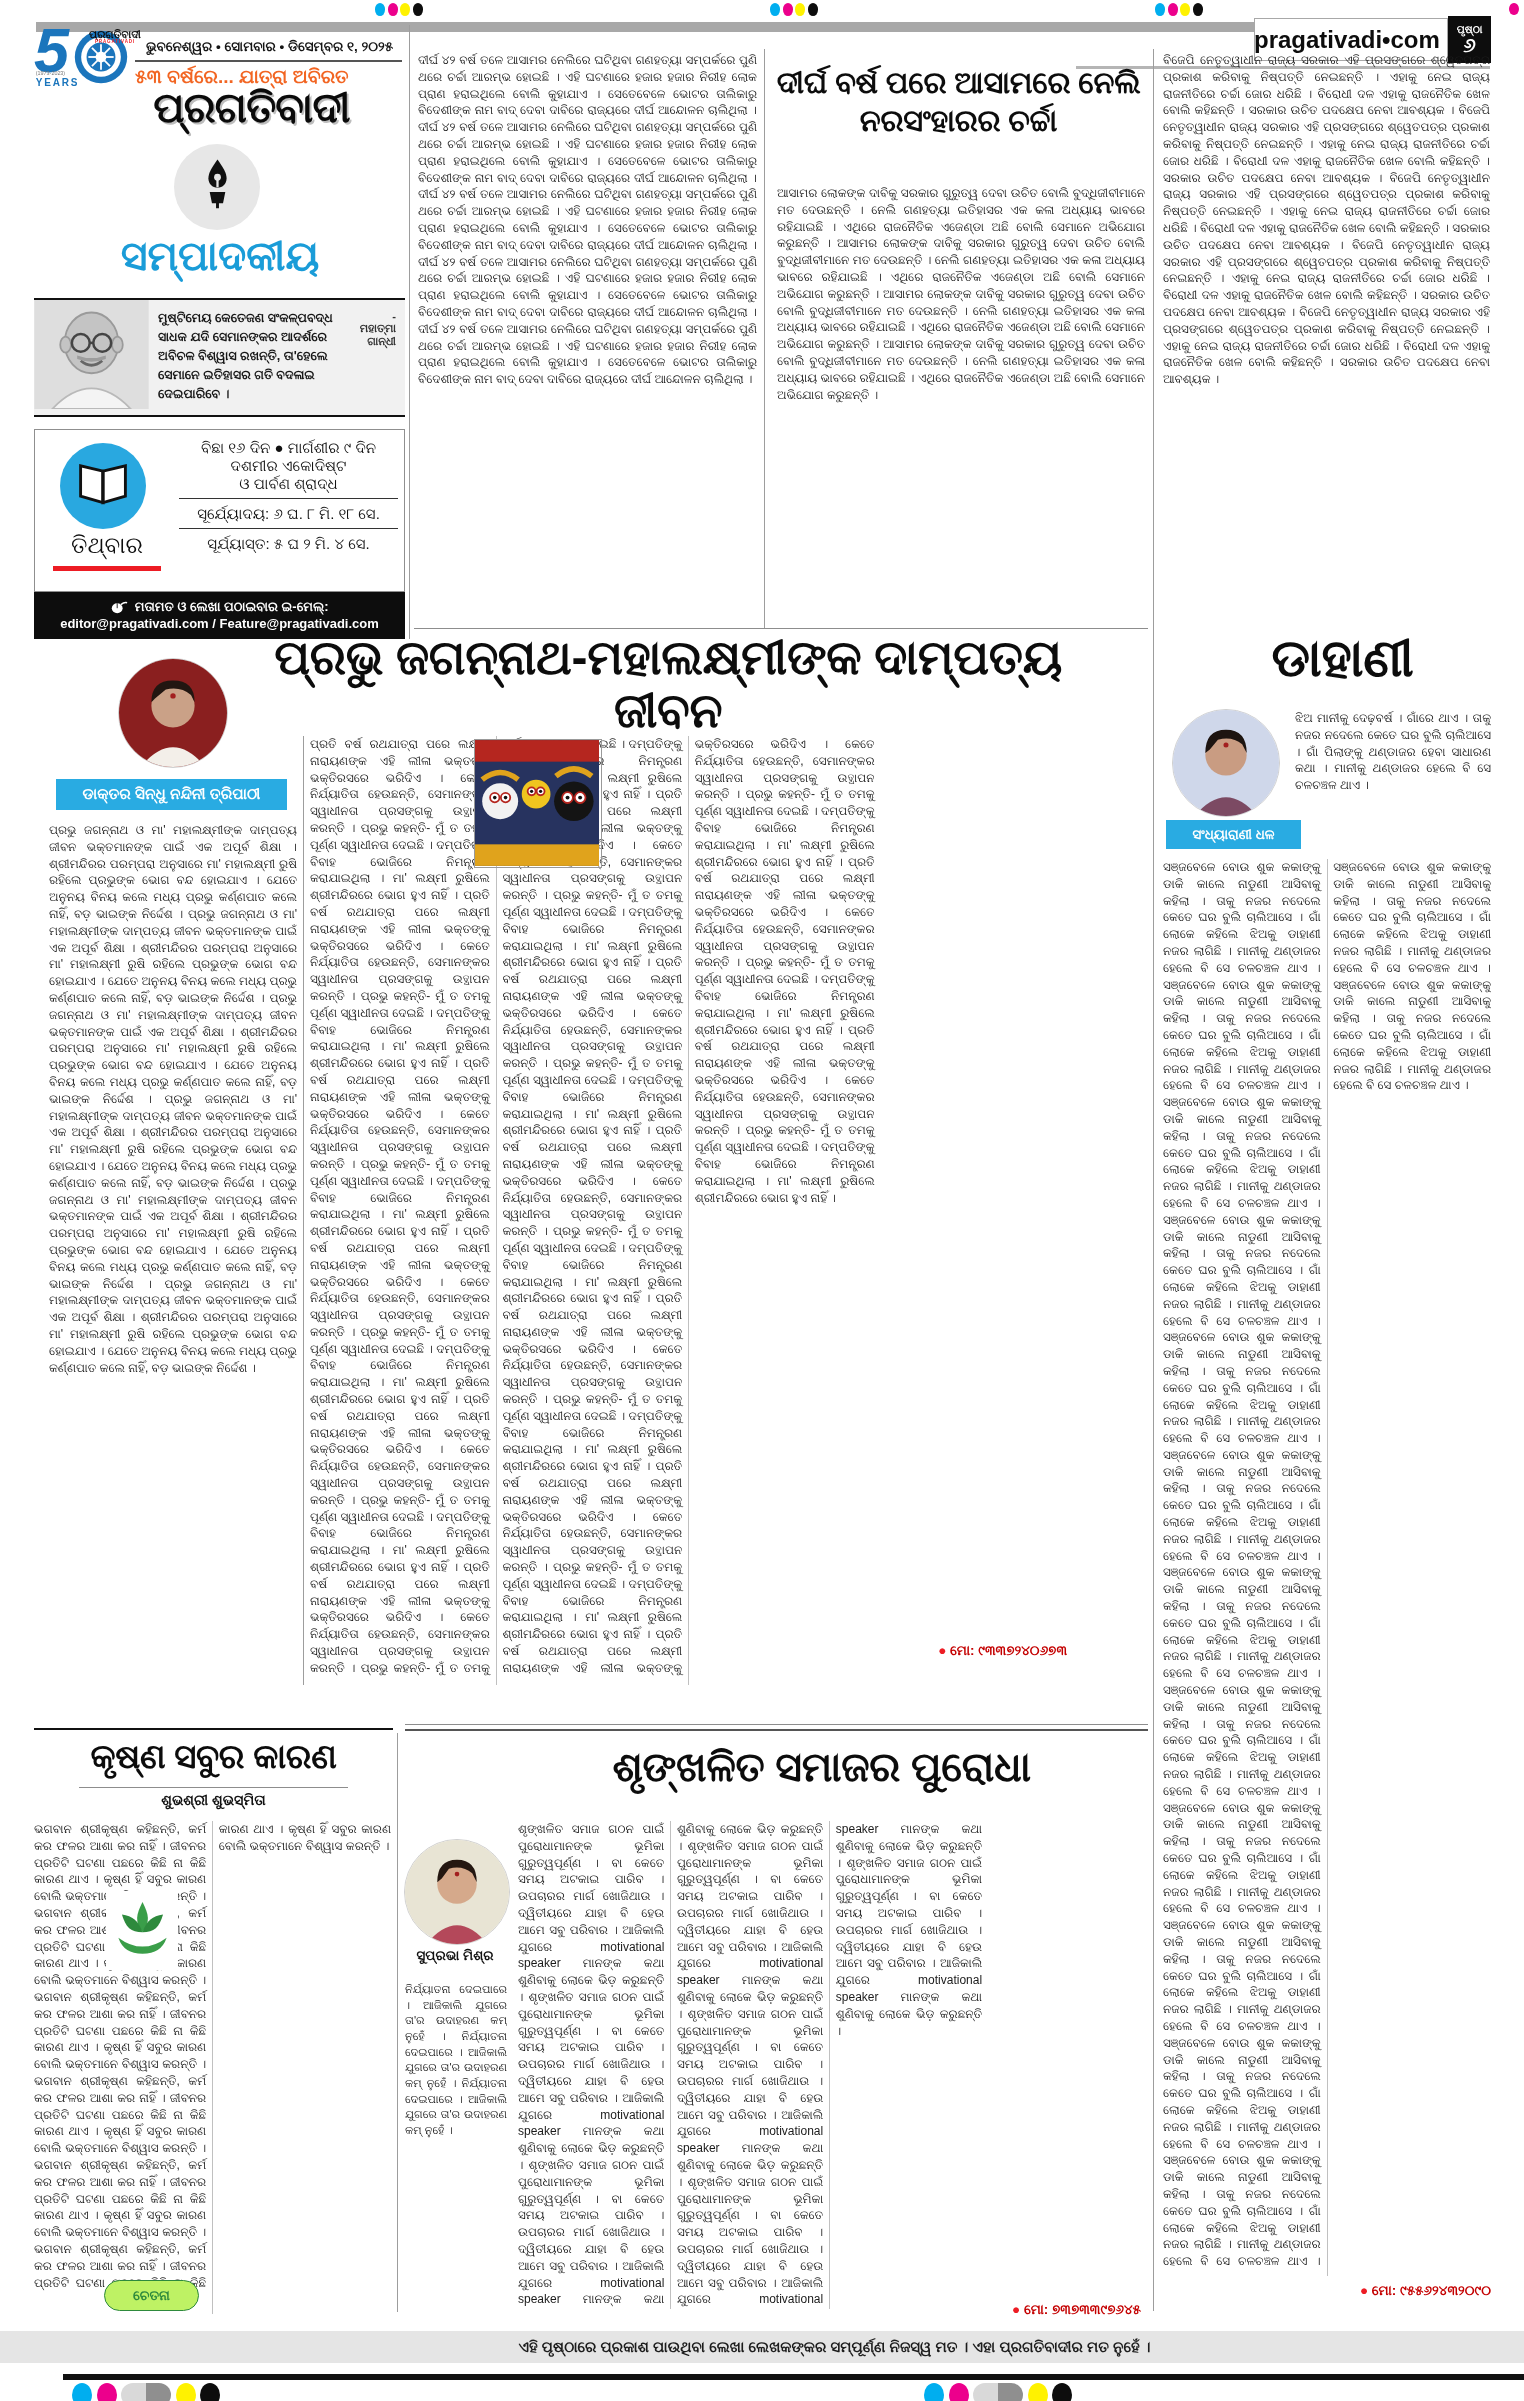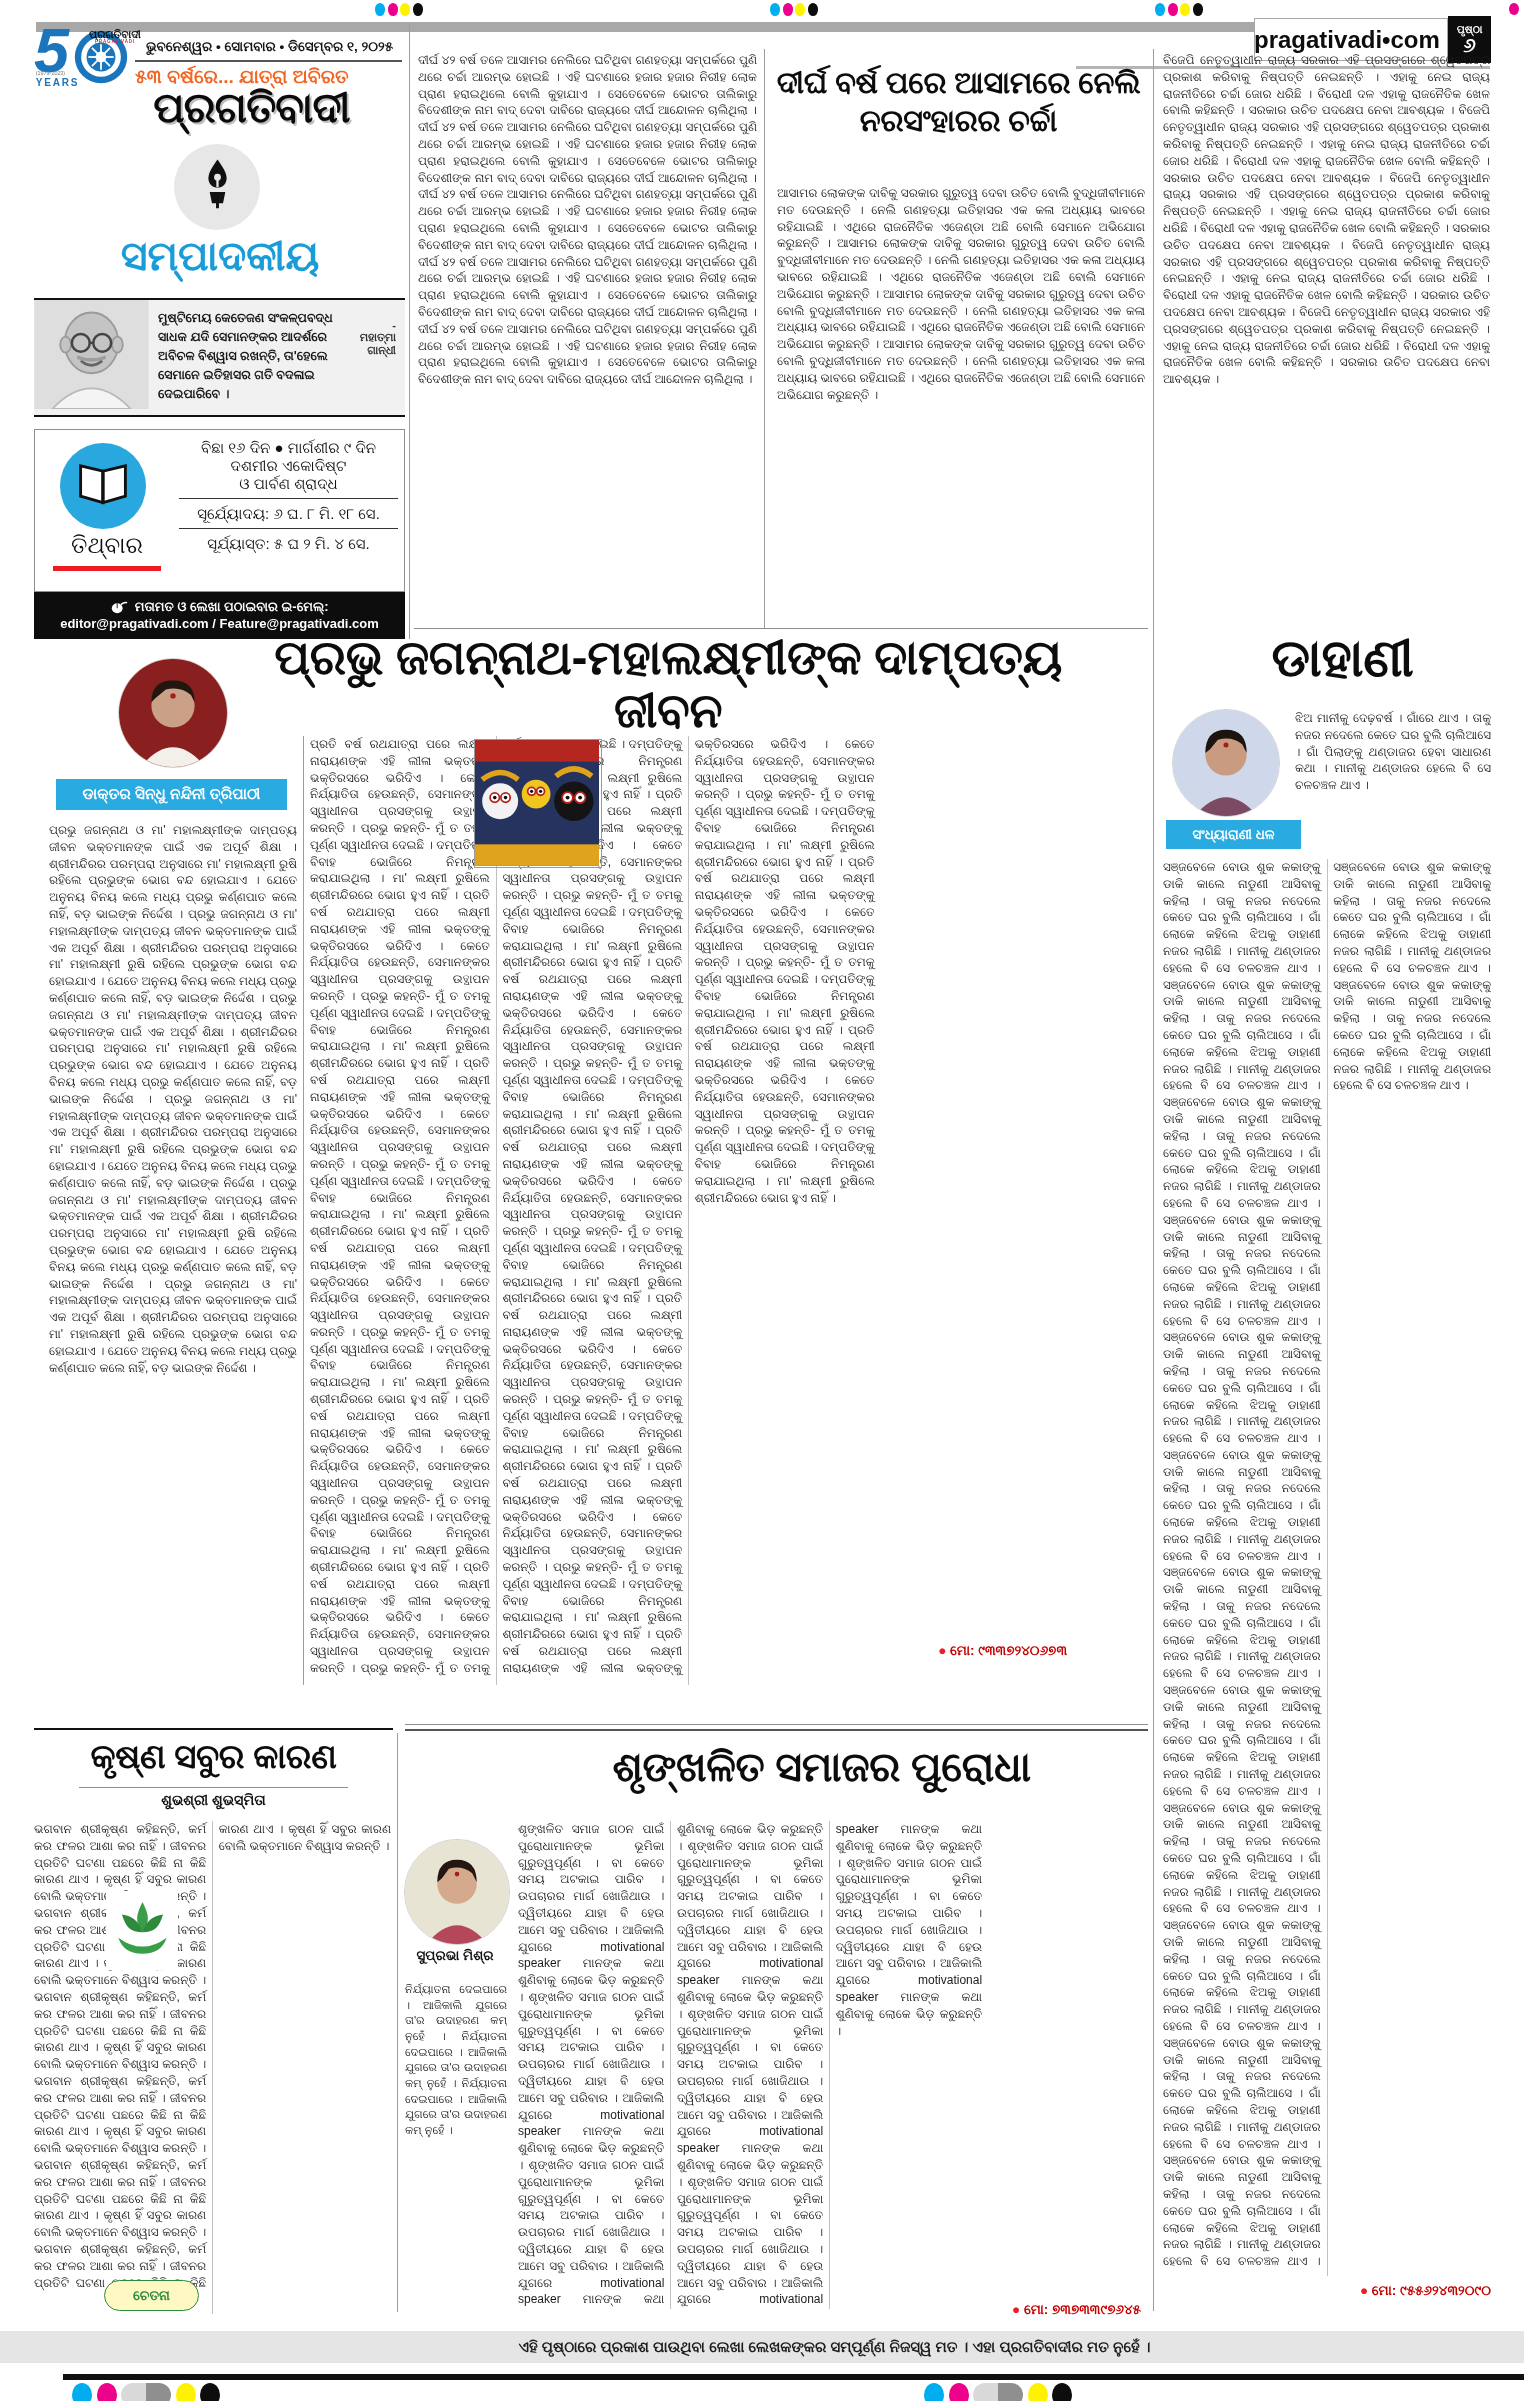--- a/index.html
+++ b/index.html
@@ -91,21 +91,21 @@
     <ellipse cx="46.5" cy="25" rx="3" ry="4.5" fill="#c4c4c4" stroke="#9a9a9a"></ellipse>
     <circle cx="26" cy="24" r="5" fill="none" stroke="#444" stroke-width="1.4"></circle>
     <circle cx="38" cy="24" r="5" fill="none" stroke="#444" stroke-width="1.4"></circle>
     <line x1="31" y1="24" x2="33" y2="24" stroke="#444" stroke-width="1.4"></line>
     <path d="M26 34 Q32 39 38 34" stroke="#666" fill="none" stroke-width="1.6"></path>
     <path d="M24 31 Q32 34 40 31 L40 33 Q32 36 24 33 Z" fill="#9d9d9d"></path>
     <path d="M10 61 Q32 38 54 61 Z" fill="#f4f4f4" stroke="#b9b9b9"></path>
   </svg>
   <div style="flex:1;padding:9px 9px 5.4px 9px;display:flex;flex-direction:row">
     <div style="font-size:12.6px;font-weight:700;line-height:1.5;color:#161616">ମୁଷ୍ଟିମେୟ କେତେଜଣ ସଂକଳ୍ପବଦ୍ଧ ସାଧକ ଯଦି ସେମାନଙ୍କର ଆଦର୍ଶରେ ଅବିଚଳ ବିଶ୍ୱାସ ରଖନ୍ତି, ତା'ହେଲେ ସେମାନେ ଇତିହାସର ଗତି ବଦଳାଇ ଦେଇପାରିବେ ।</div>
-    <div style="font-size:11.2px;font-weight:700;text-align:right;color:#333;margin-top:10px">- ମହାତ୍ମା ଗାନ୍ଧୀ</div>
+    <div style="font-size:11.2px;font-weight:700;text-align:right;color:#333;margin-top:1px">- ମହାତ୍ମା ଗାନ୍ଧୀ</div>
   </div>
 </div>
 
 <div class="abs" style="left:34px;top:429px;width:371px;height:163px;border:0.9px solid #8f8f8f;box-sizing:border-box;background:#fff">
   <div class="abs" style="left:25px;top:12.6px;width:86px;height:86px;border-radius:50%;background:#29a8e0;display:flex;align-items:center;justify-content:center">
     <svg width="56" height="43" viewBox="0 0 31 24">
       <path d="M15.5 4 L3 1 L3 18 L15.5 21.5 Z" fill="#fff" stroke="#111" stroke-width="1.6"></path>
       <path d="M15.5 4 L28 1 L28 18 L15.5 21.5 Z" fill="#fff" stroke="#111" stroke-width="1.6"></path>
       <line x1="15.5" y1="4" x2="15.5" y2="21.5" stroke="#111" stroke-width="1.6"></line>
     </svg>
@@ -219,21 +219,21 @@
 </div>
 
 <div class="abs" style="left:106px;top:1891px;width:72px;height:79px;background:#fff;display:flex;align-items:center;justify-content:center">
   <svg width="59" height="65" viewBox="0 0 33 36">
     <path d="M16.5 2 C13 9 12 13 16.5 19 C21 13 20 9 16.5 2 Z" fill="#3a9e49"></path>
     <path d="M5 9 C7 16 10 19 16.5 19 C14 12 11 10 5 9 Z" fill="#2e8a3d"></path>
     <path d="M28 9 C26 16 23 19 16.5 19 C19 12 22 10 28 9 Z" fill="#2e8a3d"></path>
     <path d="M3 22 Q16.5 32 30 22 Q27 31 16.5 31 Q6 31 3 22 Z" fill="#3a9e49"></path>
   </svg>
 </div>
-<div class="abs" style="left:104px;top:2280px;width:93px;height:29px;border:1.8px solid #2e8a3d;border-radius:16px;color:#2e8a3d;font-weight:800;font-size:13.5px;display:flex;align-items:center;justify-content:center;background:#fef9c3">ଚେତନା</div>
+<div class="abs" style="left:104px;top:2280px;width:93px;height:29px;border:1.8px solid #2e8a3d;border-radius:16px;color:#2e8a3d;font-weight:800;font-size:13.5px;display:flex;align-items:center;justify-content:center;background:#bef264">ଚେତନା</div>
 
 <div class="abs vline" style="left:397px;top:1733px;height:579px"></div>
 <div class="abs" style="left:405px;top:1724px;width:743px;height:0.9px;background:#8d8d8d"></div>
 <div class="abs" style="left:405px;top:1729px;width:743px;height:1.8px;background:#555"></div>
 <div class="abs headline" style="left:502px;top:1744px;width:639px;font-size:41px">ଶୃଙ୍ଖଳିତ ସମାଜର ପୁରୋଧା</div>
 
 <div class="abs circle-photo" style="left:404px;top:1839px;width:104px;height:104px">
   <svg width="104" height="104" viewBox="0 0 58 58">
     <rect width="58" height="58" fill="#e8e4d4"></rect>
     <circle cx="29" cy="24.5" r="11" fill="#d5a98b"></circle>

